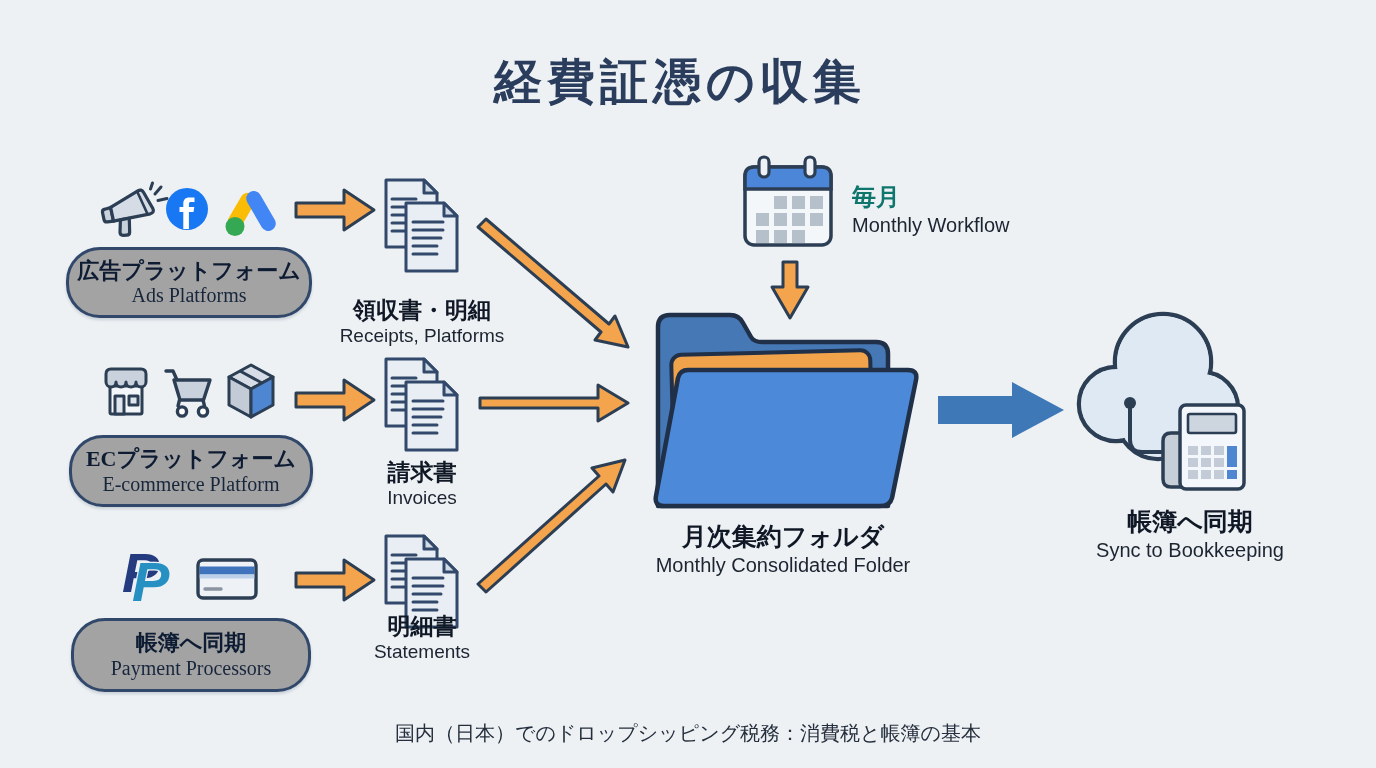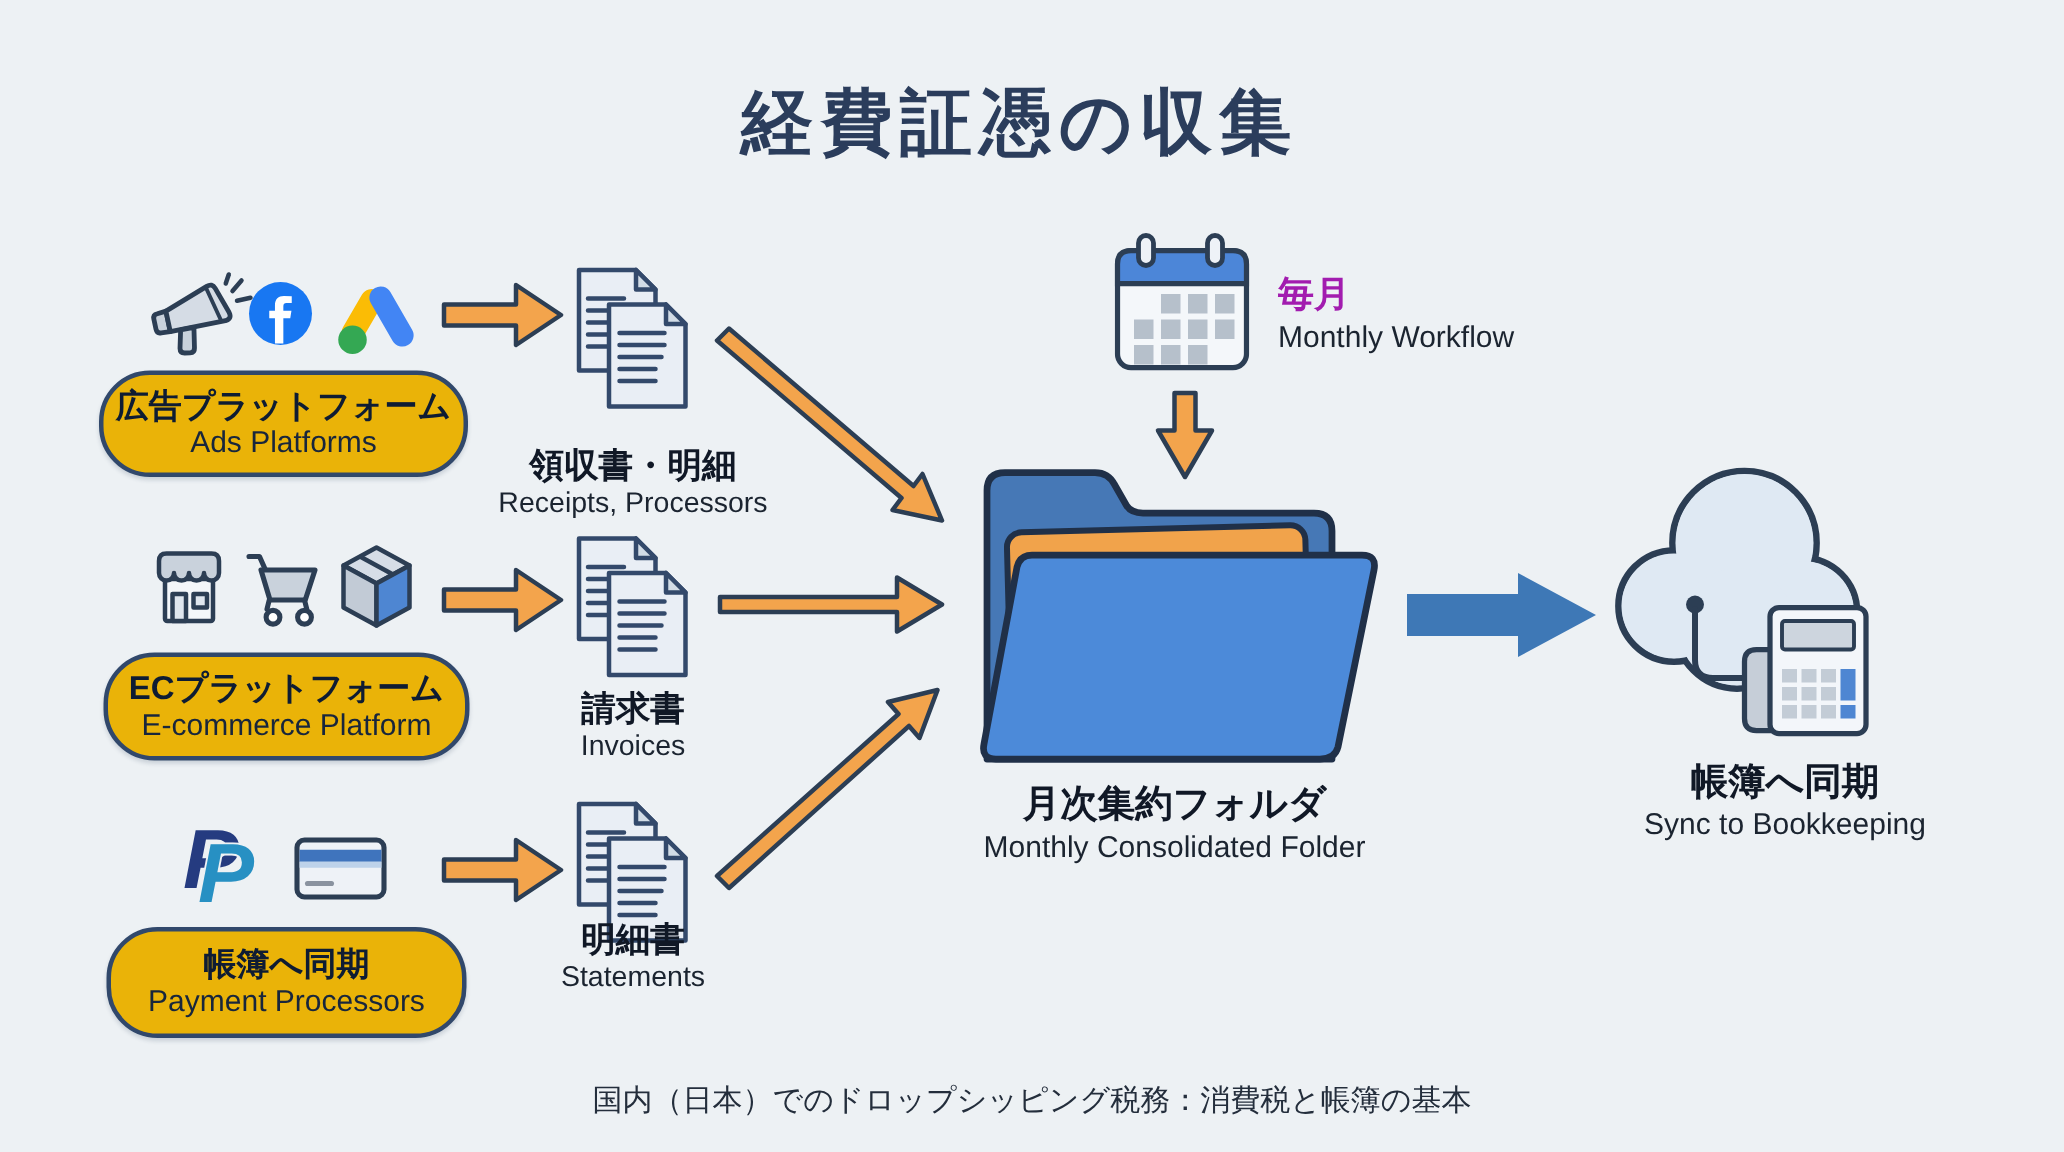--- a/index.html
+++ b/index.html
@@ -1,28 +1,28 @@
 <!DOCTYPE html>
 <html style="--background: #edf1f4; --outline-navy: #2c3e54; --accent-orange: #f3a44c; --folder-back-blue: #4678b6; --folder-front-blue: #4c8ad9; --folder-paper-orange: #f1a34b; --sync-arrow-blue: #3e78b6; --facebook-blue: #1877f2; --google-yellow: #fbbc05; --google-blue: #4285f4; --google-green: #34a853; --paypal-navy: #253b80; --paypal-blue: #2790c3; --title-navy: #2b3d5c;"><head>
 <meta charset="utf-8">
 <style>
   html,body{margin:0;padding:0;}
   .stage{position:relative;width:1376px;height:768px;background:var(--background,#edf1f4);font-family:"Liberation Sans",sans-serif;overflow:hidden;color:#16233a;}
   .abs{position:absolute;}
   .title{left:0;right:16px;top:50px;text-align:center;font-size:48px;font-weight:800;color:var(--title-navy,#2b3d5c);letter-spacing:5px;}
-  .pill{border:3px solid #31486b;border-radius:34px;background:#eab308;display:flex;flex-direction:column;align-items:center;justify-content:center;text-align:center;box-shadow:0 2px 3px rgba(40,60,90,.18);}
+  .pill{border:3px solid #31486b;border-radius:34px;background:#a3a3a3;display:flex;flex-direction:column;align-items:center;justify-content:center;text-align:center;box-shadow:0 2px 3px rgba(40,60,90,.18);font-family:Liberation Serif, serif;}
   .pill .jp{font-size:22px;font-weight:700;color:#0e1c33;line-height:1.2;}
   .pill .en{font-size:20px;color:#18263c;line-height:1.15;}
   .outlabel{text-align:center;}
   .outlabel .jp{font-size:23px;font-weight:700;color:#101826;line-height:1.25;}
   .outlabel .en{font-size:19px;color:#1b2430;line-height:1.2;}
   .biglabel{text-align:center;}
   .biglabel .jp{font-size:25px;font-weight:700;color:#101826;line-height:1.3;}
   .biglabel .en{font-size:20px;color:#1b2430;line-height:1.25;}
-  .sched .jp{font-size:24px;font-weight:700;color:#a21caf;line-height:1.2;}
+  .sched .jp{font-size:24px;font-weight:700;color:#0f766e;line-height:1.2;}
   .sched .en{font-size:20px;color:#1b2430;line-height:1.3;}
   .caption{left:0;right:0;top:720px;text-align:center;font-size:20px;color:#242e3c;}
   .arrow-orange{fill:var(--accent-orange,#f3a44c);stroke:var(--outline-navy,#2c3e54);stroke-width:3;stroke-linejoin:round;}
   .arrow-blue{fill:var(--sync-arrow-blue,#3e78b6);}
   svg{display:block;}
 </style>
 </head>
 <body>
 
 <div class="stage">
@@ -73,21 +73,21 @@
       <path d="M10,22 h24 M10,30 h24 M10,38 h22 M10,46 h20 M10,54 h20" fill="none"></path>
       <g transform="translate(24,26)">
         <path d="M0,0 H38 L51,13 V68 H0 Z" fill="#e9eef5"></path>
         <path d="M38,0 L38,13 H51 Z" fill="#d2dce6"></path>
         <path d="M7,19 h30 M7,27 h30 M7,35 h28 M7,43 h24 M7,51 h24" fill="none"></path>
       </g>
     </g>
   </svg>
   <div class="abs outlabel" style="left:322px;top:296px;width:200px">
     <div class="jp">領収書・明細</div>
-    <div class="en">Receipts, Processors</div>
+    <div class="en">Receipts, Platforms</div>
   </div>
 
   <svg class="abs" style="left:101px;top:366px" width="50" height="52" viewBox="0 0 50 52">
     <g stroke="#2c3e54" stroke-width="3" stroke-linejoin="round">
       <rect x="9" y="20" width="32" height="28" rx="1.5" fill="#f4f7fa"></rect>
       <path d="M5,8 q0,-5 5,-5 h30 q5,0 5,5 v8 a5,5 0 0 1 -10,0 a5,5 0 0 1 -10,0 a5,5 0 0 1 -10,0 a5,5 0 0 1 -10,0 Z" fill="#c9d2dc"></path>
       <rect x="14" y="30" width="9" height="18" fill="#dfe6ee"></rect>
       <rect x="28" y="30" width="9" height="9" fill="#dfe6ee"></rect>
     </g>
   </svg>

